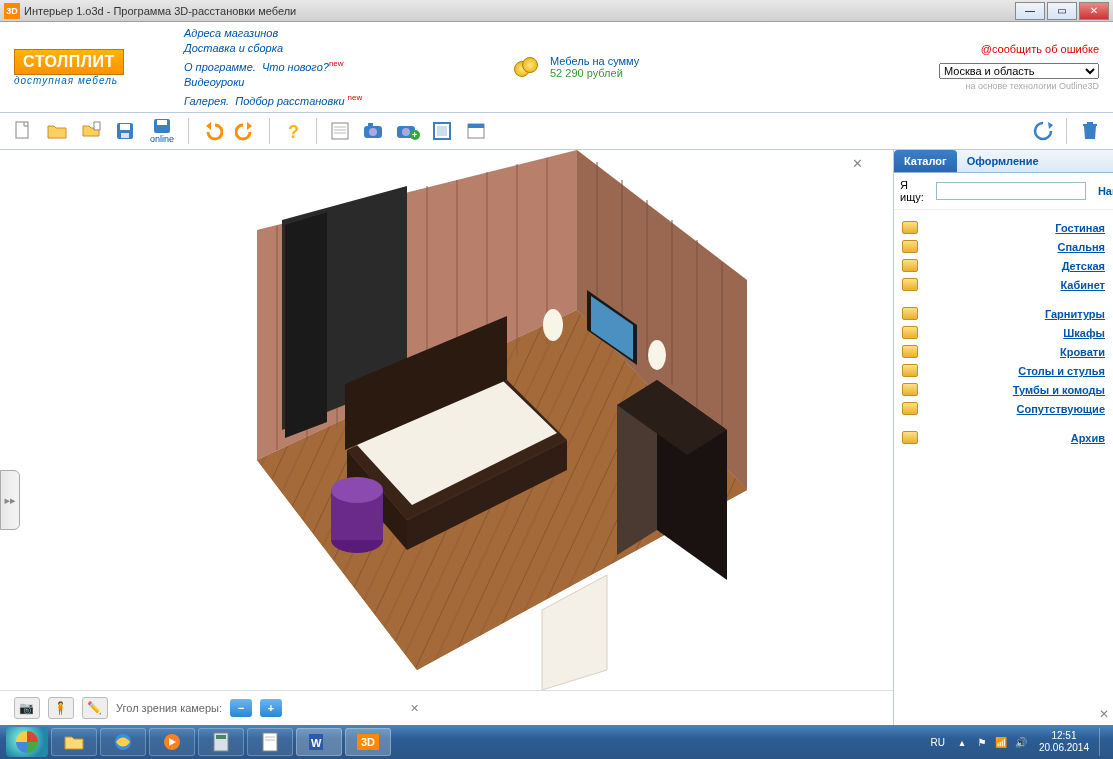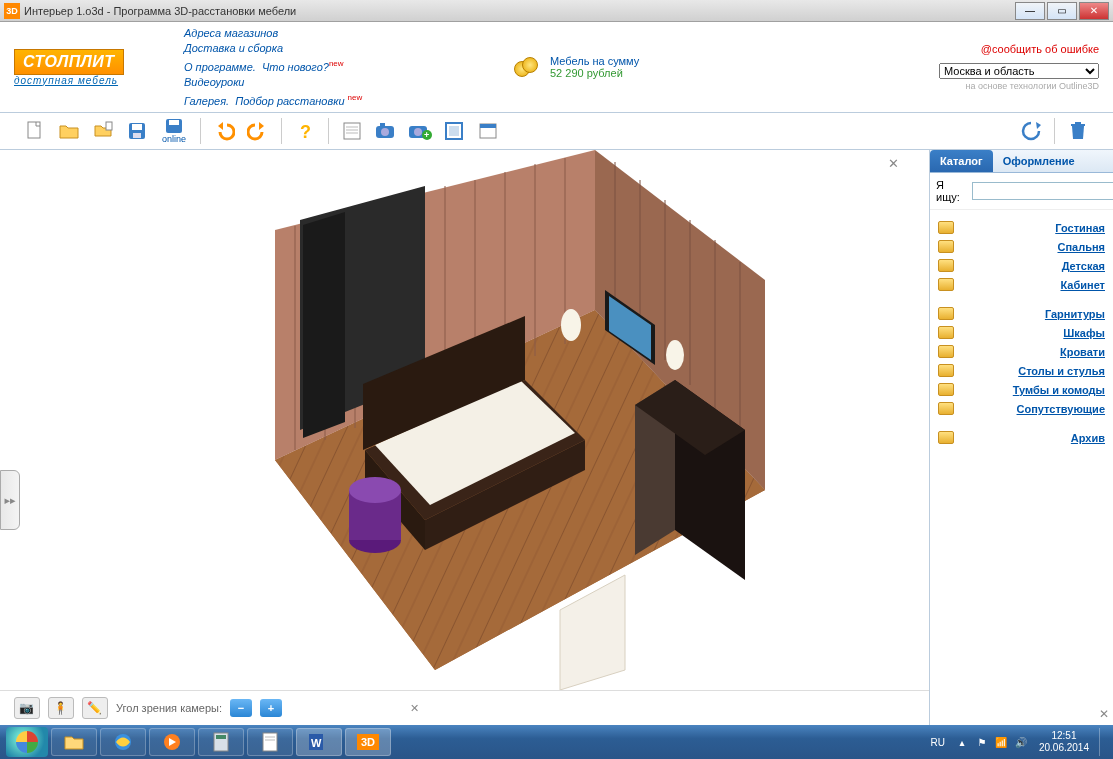--- a/index.html
+++ b/index.html
@@ -14,60 +14,60 @@
 .win-btn { width: 30px; height: 18px; border: 1px solid #888; background: linear-gradient(#f0f4f8, #d4e4f7); display: flex; align-items: center; justify-content: center; font-size: 10px; cursor: pointer; }
 .win-close { background: linear-gradient(#e88, #c33); color: #fff; }
 
 
 .app-body { flex: 1; background: #fff; display: flex; flex-direction: column; overflow: hidden; }
 
 
 .header { display: flex; padding: 4px 14px; align-items: center; }
 .logo { width: 170px; padding: 6px 0; }
 .logo-box { background: linear-gradient(#ffb400, #ff9000); border: 1px solid #c77700; padding: 3px 8px; display: inline-block; }
-.logo-text { color: #fff; font-weight: bold; font-size: 16px; font-style: italic; letter-spacing: 0.5px; }
-.logo-sub { color: #0066b3; font-size: 10px; font-style: italic; letter-spacing: 1px; text-decoration: underline; }
+.logo-text { color: #fff; font-weight: bold; font-size: 16px; letter-spacing: 0.5px; }
+.logo-sub { color: #0066b3; font-size: 10px; font-style: italic; letter-spacing: 1px; }
 .header-links { flex: 0 0 270px; color: #0055aa; line-height: 15px; }
 .header-links a { color: #0055aa; text-decoration: none; cursor: pointer; font-style: italic; }
 .header-links .new { color: #d00; font-size: 8px; vertical-align: super; }
 .cart-area { display: flex; align-items: center; gap: 8px; margin-left: 60px; }
 .coins { width: 28px; height: 20px; position: relative; }
 .coins::before, .coins::after { content: ""; position: absolute; width: 14px; height: 14px; border-radius: 50%; background: radial-gradient(#ffe680, #e8a800); border: 1px solid #b88000; }
 .coins::before { left: 0; top: 4px; }
 .coins::after { left: 8px; top: 0; }
 .cart-text { color: #0055aa; font-size: 11px; }
 .cart-text .price { color: #339933; }
 .header-right { margin-left: auto; text-align: right; }
 .report-link { color: #d00; font-size: 11px; cursor: pointer; }
 .region-select { margin-top: 8px; width: 160px; font-size: 11px; }
 .tech-note { color: #aaa; font-size: 9px; margin-top: 2px; }
 
 
-.toolbar { border-top: 1px solid #bcd; border-bottom: 1px solid #bcd; padding: 3px 20px; display: flex; align-items: center; gap: 4px; background: #fff; }
+.toolbar { border-top: 1px solid #bcd; border-bottom: 1px solid #bcd; padding: 3px 8px; display: flex; align-items: center; gap: 4px; background: #fff; }
 .tb-btn { width: 30px; height: 30px; display: flex; align-items: center; justify-content: center; cursor: pointer; border-radius: 3px; }
 .tb-sep { width: 1px; height: 26px; background: #ccc; margin: 0 4px; }
 .tb-online { font-size: 9px; color: #0055aa; text-align: center; }
 .tb-spacer { flex: 1; }
 
 
 .main { flex: 1; display: flex; overflow: hidden; }
 
 
 .view-pane { flex: 1; position: relative; background: #fff; display: flex; flex-direction: column; }
 .view-3d { flex: 1; display: flex; align-items: center; justify-content: center; position: relative; }
 .room-svg { width: 640px; height: 540px; }
 .side-handle { position: absolute; left: 0; top: 320px; width: 20px; height: 60px; background: linear-gradient(90deg, #e8e8e8, #f4f4f4); border: 1px solid #aaa; border-radius: 0 6px 6px 0; display: flex; align-items: center; justify-content: center; color: #888; cursor: pointer; }
 .view-footer { height: 36px; border-top: 1px solid #ddd; display: flex; align-items: center; gap: 8px; padding: 0 14px; }
 .cam-btn { width: 26px; height: 22px; background: #eee; border: 1px solid #bbb; border-radius: 3px; cursor: pointer; display: flex; align-items: center; justify-content: center; font-size: 12px; }
 .slider-btn { width: 22px; height: 18px; background: linear-gradient(#6ab7f5, #2a86d5); border-radius: 3px; color: #fff; display: flex; align-items: center; justify-content: center; cursor: pointer; font-weight: bold; }
 .fov-label { color: #666; }
 .close-3d { position: absolute; right: 30px; top: 6px; color: #888; cursor: pointer; font-size: 13px; }
 
 
-.sidebar { width: 184px; border-left: 1px solid #bcd; display: flex; flex-direction: column; background: #fff; position: relative; }
+.sidebar { width: 220px; border-left: 1px solid #bcd; display: flex; flex-direction: column; background: #fff; position: relative; }
 .sidebar-tabs { display: flex; background: linear-gradient(#f0f6fc, #dce8f4); border-bottom: 1px solid #99b8d8; }
 .stab { padding: 5px 10px; color: #0055aa; cursor: pointer; font-weight: bold; font-size: 11px; }
 .stab.active { background: linear-gradient(#3a7fc7, #2a68b0); color: #fff; border-radius: 4px 4px 0 0; }
 .search-row { padding: 6px; display: flex; align-items: center; gap: 12px; border-bottom: 1px solid #eee; }
 .search-row input { flex: 1; border: 1px solid #9bc; height: 18px; padding: 0 3px; font-size: 11px; }
 .cat-list { padding: 8px 6px; overflow: auto; }
 .cat-item { display: flex; align-items: center; gap: 18px; padding: 3px 2px; cursor: pointer; justify-content: space-between; }
 .folder-icon { width: 16px; height: 13px; background: linear-gradient(#ffe080, #e8b030); border: 1px solid #c89020; border-radius: 2px; flex-shrink: 0; }
 .cat-item a { color: #0055aa; text-decoration: underline; font-weight: bold; font-size: 11px; }
 .cat-spacer { height: 10px; }

